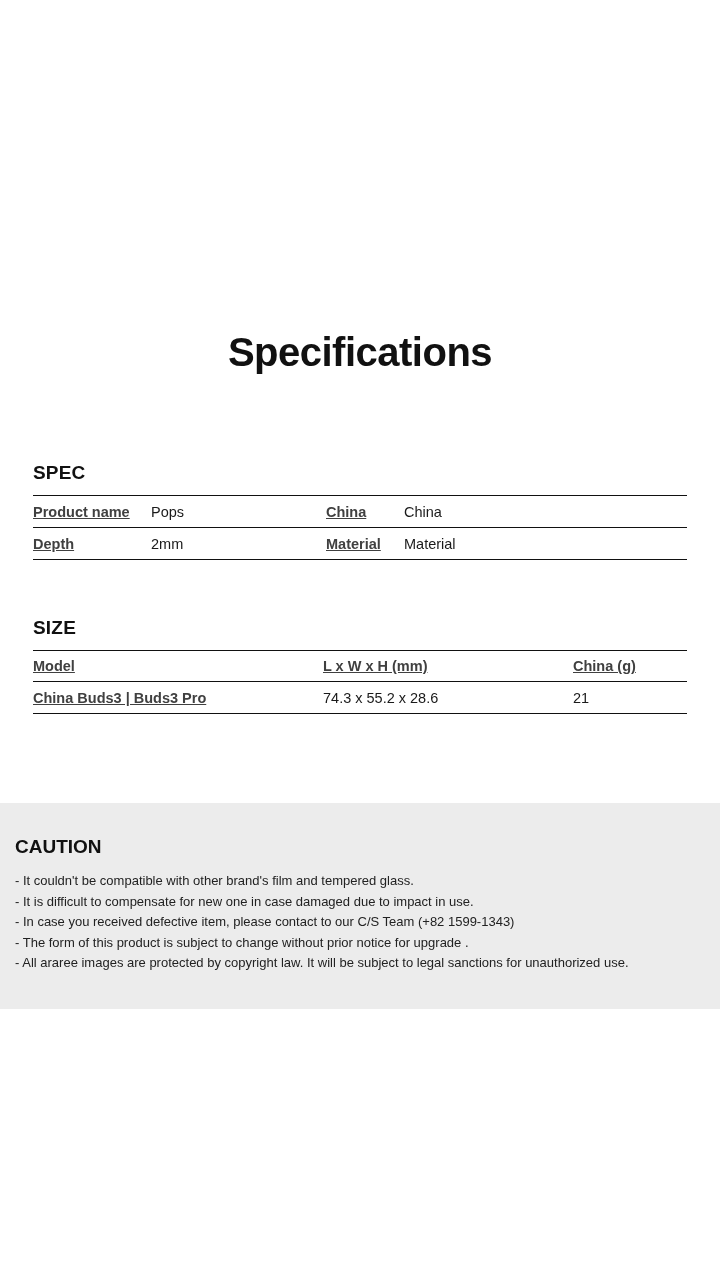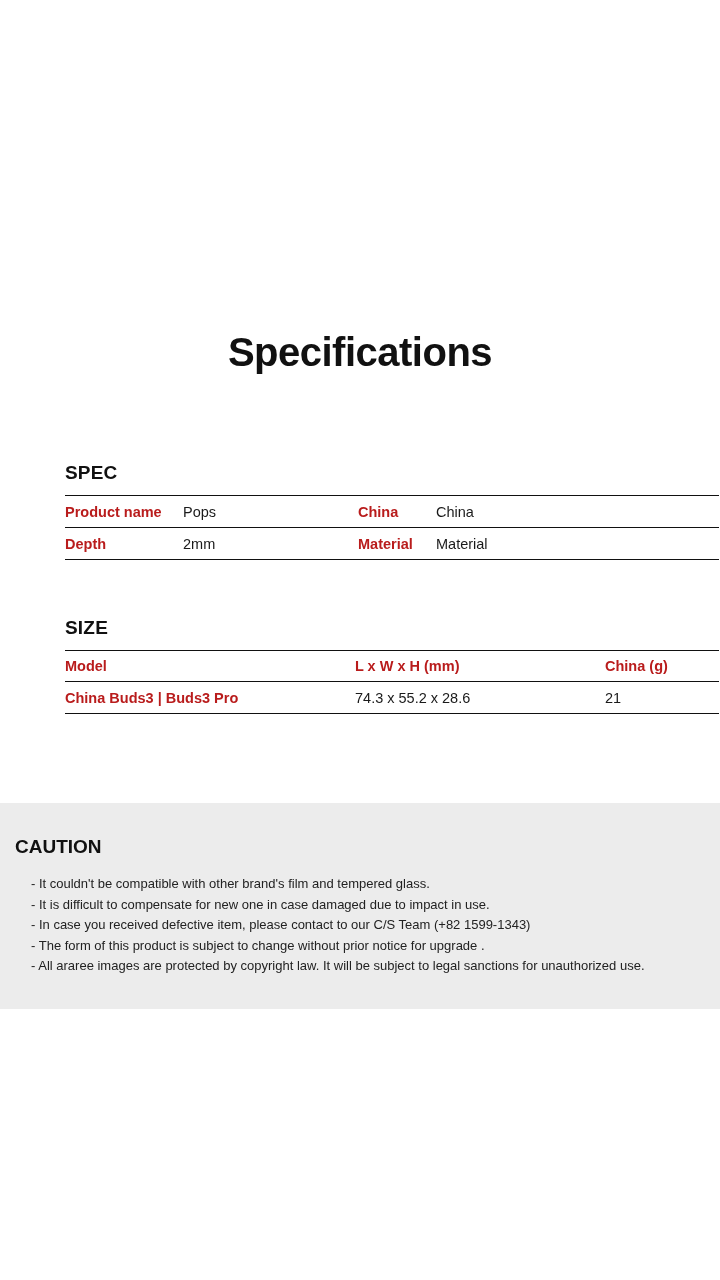--- a/index.html
+++ b/index.html
@@ -30,21 +30,20 @@
     font-size: 40px;
     font-weight: bold;
     letter-spacing: -0.5px;
     color: #111111;
   }
 
   .section {
     position: absolute;
     left: 33px;
     width: 654px;
-    margin-left: 32px;
   }
   .section-spec { top: 462px; }
   .section-size { top: 617px; }
 
   .section-heading {
     font-size: 19px;
     font-weight: bold;
     color: #111111;
     margin: 0 0 11px 0;
     letter-spacing: 0.2px;
@@ -70,21 +69,22 @@
     border-bottom: 1.6px solid #111111;
   }
 
   .cell {
     height: 31px;
     font-size: 14.5px;
     color: #1a1a1a;
   }
   .label {
     font-weight: bold;
-    color: #b91c1c;
+    color: #404040;
+    text-decoration: underline;
   }
   .value {
     font-weight: normal;
     color: #1a1a1a;
   }
 
   
   .c-lbl1 { width: 118px; }
   .c-val1 { width: 175px; }
   .c-lbl2 { width: 78px; }
@@ -115,21 +115,21 @@
     width: 660px;
   }
   .caution-title {
     font-size: 19px;
     font-weight: bold;
     color: #111111;
     margin-bottom: 13px;
   }
   .caution-list {
     list-style: none;
-    margin: 16px;
+    margin: 0;
     padding: 0;
   }
   .caution-list li {
     font-size: 13px;
     line-height: 20.5px;
     color: #222222;
   }
 </style>
 </head>
 <body>

